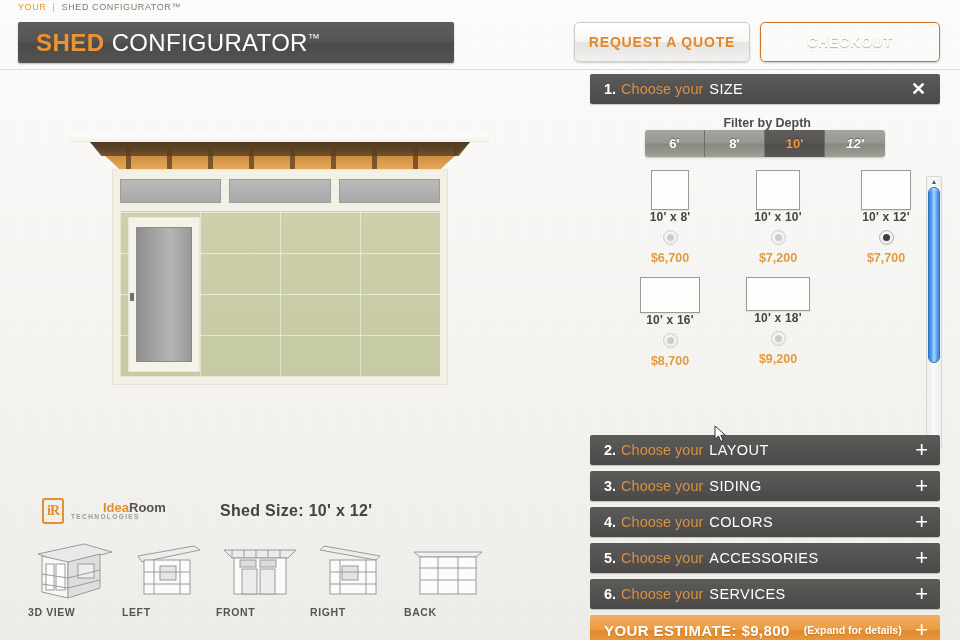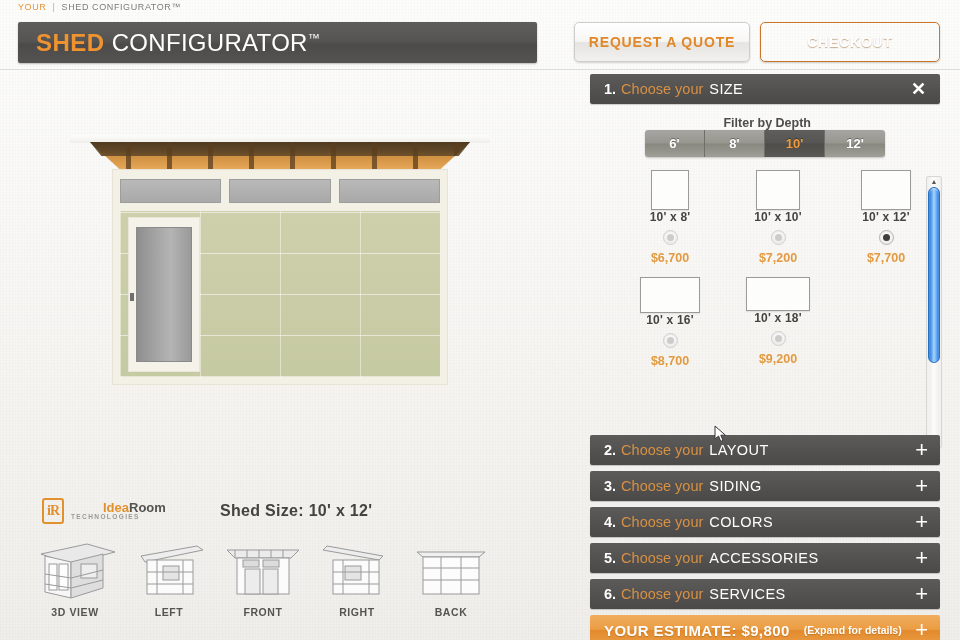--- a/index.html
+++ b/index.html
@@ -33,21 +33,21 @@
     color: #8c8a85; z-index: 5;
     white-space: nowrap;
   }
   .breadcrumb .crumb-home { color: #e79434; }
   .breadcrumb .crumb-sep { color: #b3b0ab; margin: 0 3px; }
   .breadcrumb .crumb-cur { color: #7e7c77; }
 
   
   .titlebar {
     position: absolute; top: 22px; left: 18px;
-    width: 519px; height: 41px;
+    width: 436px; height: 41px;
     background: linear-gradient(180deg, #5e5d5b 0%, #565553 45%, #4c4b49 55%, #545351 100%);
     border-radius: 2px;
     box-shadow: 0 1px 2px rgba(0,0,0,0.25);
     display: flex; align-items: center;
     padding-left: 18px;
     z-index: 4;
   }
   .titlebar .t-shed {
     color: #ef9331; font-weight: bold; font-size: 24px;
     letter-spacing: 0.5px;
@@ -139,21 +139,21 @@
     box-shadow: 0 1px 2px rgba(0,0,0,0.22); }
   .depth {
     width: 60px; height: 27px;
     display: flex; align-items: center; justify-content: center;
     font-size: 13px; font-weight: bold; color: #ffffff;
     text-shadow: 0 -1px 0 rgba(0,0,0,0.35);
     background: linear-gradient(180deg, #a6a5a2 0%, #97968f 48%, #89887f 52%, #a09f98 100%);
     border-right: 1px solid #6f6e68;
     cursor: pointer;
   }
-  .depth:last-child { border-right: none; }
+  .depth:last-child { border-right: none; font-style: italic; }
   .depth.active {
     color: #ef9a3c;
     background: linear-gradient(180deg, #5f5e5b 0%, #565553 48%, #4e4d4a 52%, #5a5956 100%);
   }
 
   .grid {
     display: flex; flex-wrap: wrap;
     padding: 13px 0 0 26px;
   }
   .cell {
@@ -329,21 +329,21 @@
     font-size: 16px; font-weight: bold; color: #44433f;
     letter-spacing: 0.3px;
   }
 
   .views {
     position: absolute; left: 28px; top: 536px; z-index: 4;
     display: flex; gap: 0;
   }
   .view {
     width: 94px;
-    display: flex; flex-direction: column; align-items: center;
+    display: flex; flex-direction: column; 
     cursor: pointer;
   }
   .view-img { width: 88px; height: 68px; }
   .view-label {
     font-size: 10.5px; font-weight: bold; color: #55544f;
     letter-spacing: 0.6px; margin-top: 2px;
   }
 
   
   .cursor {

